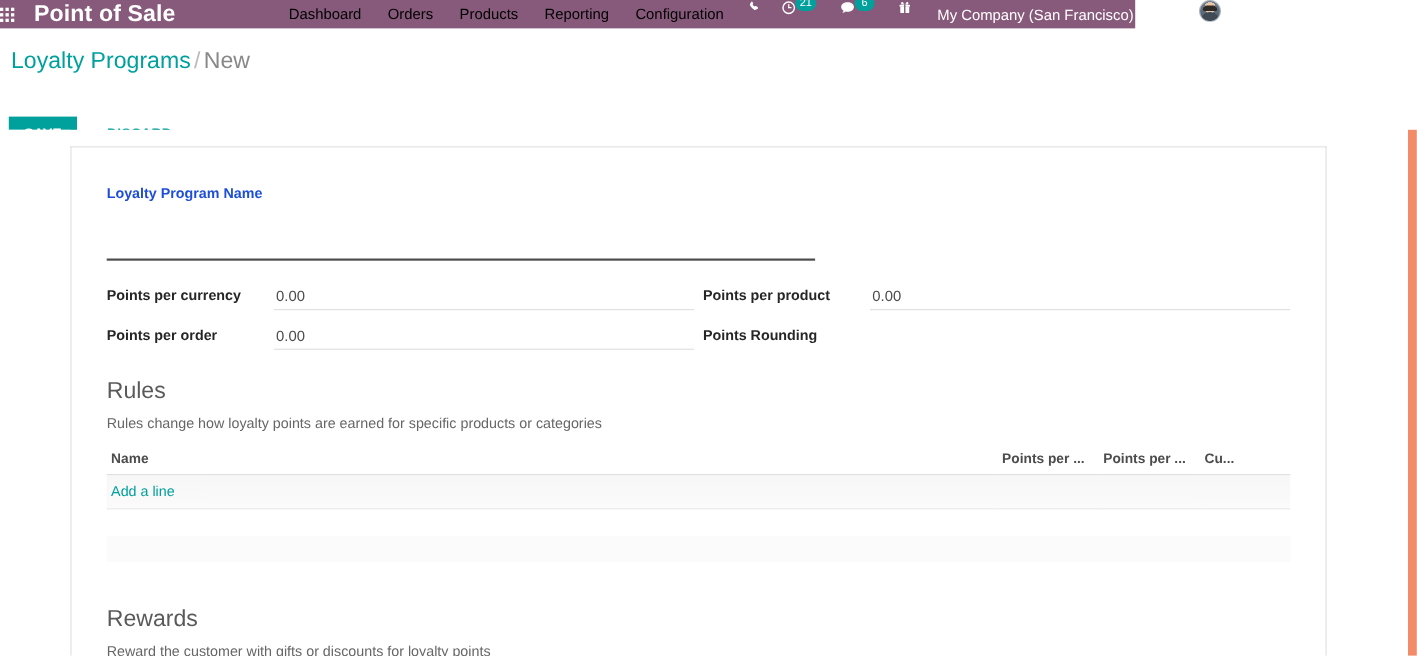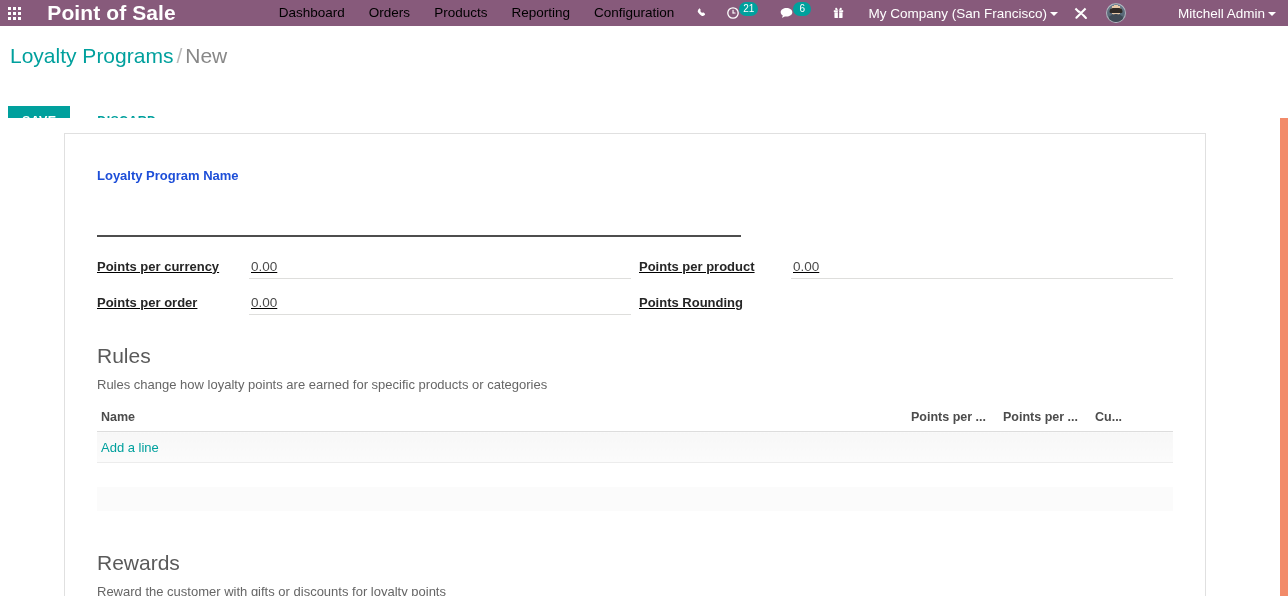--- a/index.html
+++ b/index.html
@@ -10,21 +10,21 @@
     overflow: hidden;
     background: #ffffff;
     font-family: "Liberation Sans", sans-serif;
     -webkit-font-smoothing: antialiased;
   }
 
   
   .navbar {
     position: absolute;
     top: 0; left: 0;
-    width: 1288px;
+    width: 1032px;
     height: 26px;
     background: #875A7B;
     display: flex;
     align-items: center;
     color: #ffffff;
     font-size: 13px;
     white-space: nowrap;
   }
 
   .apps-grid {
@@ -62,21 +62,21 @@
     line-height: 26px;
   }
 
   .nav-right {
     margin-left: auto;
     display: flex;
     align-items: center;
     height: 26px;
   }
 
-  .ni { display: flex; align-items: center; height: 26px; padding: 0 9px; cursor: pointer; position: relative; }
+  .ni { display: flex; height: 26px; padding: 0 9px; cursor: pointer; position: relative; }
 
   .badge {
     display: inline-block;
     background: #00A09D;
     color: #fff;
     font-size: 10px;
     line-height: 13px;
     height: 14px;
     min-width: 18px;
     padding: 0 4px;
@@ -193,21 +193,21 @@
     font-family: "Liberation Sans", sans-serif;
   }
 
   
   .form-grid {
     display: flex;
     margin-top: 17px;
   }
   .fcol { width: 538px; }
   .fcol.right { margin-left: 8px; }
-  .frow { display: flex; align-items: center; height: 28px; text-decoration: underline; }
+  .frow { display: flex; align-items: flex-end; height: 28px; }
   .flabel {
     font-size: 13px;
     font-weight: bold;
     color: #262626;
     width: 152px;
     flex: none;
     line-height: 20px;
     padding-bottom: 3px;
   }
   .fcol.right .flabel { width: 152px; }

